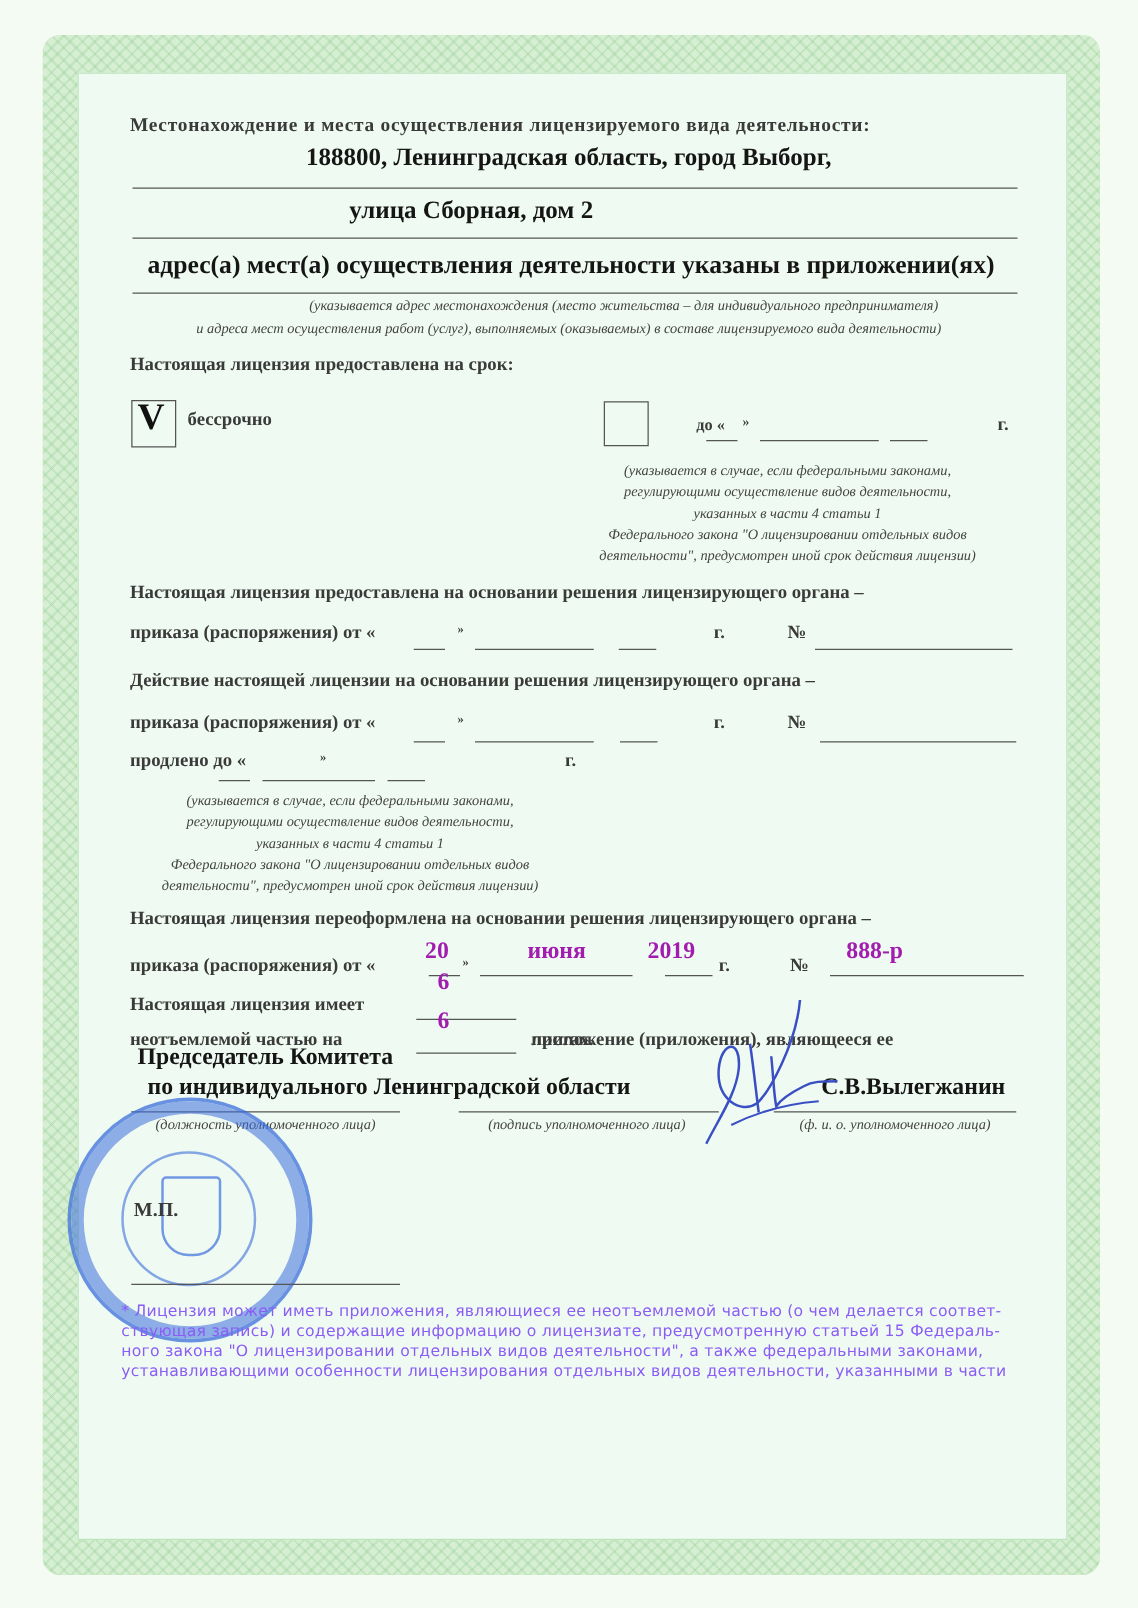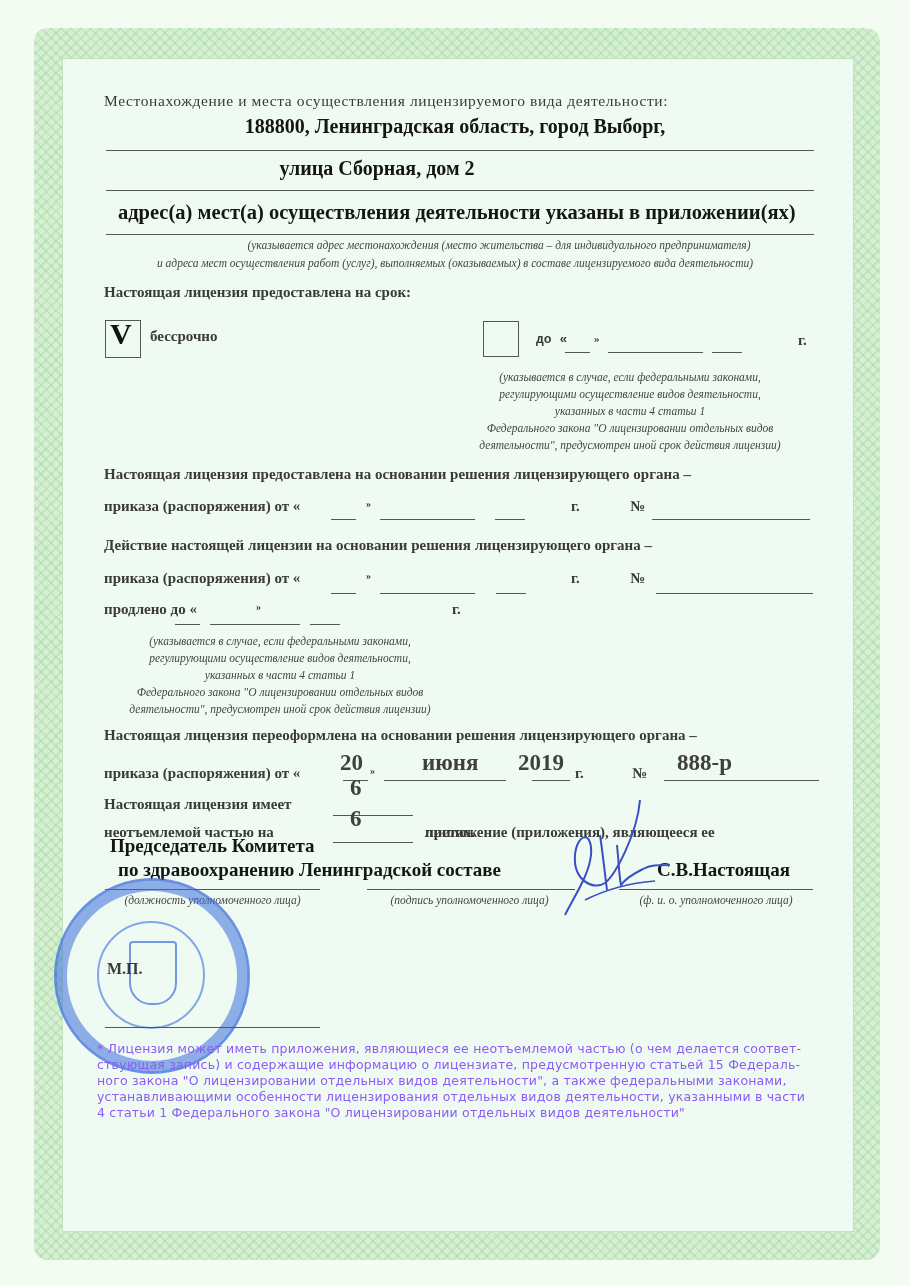--- a/index.html
+++ b/index.html
@@ -20,27 +20,27 @@
         repeating-linear-gradient(-45deg, rgba(140,200,140,0.25) 0 2px, transparent 2px 7px),
         #d6efd2;
       border-radius: 14px;
     }
     .border-inner {
       position: absolute; left: 62px; top: 58px; width: 790px; height: 1172px;
       background: #effbf2;
       border: 1px solid #bfe3bd;
     }
     .abs { position: absolute; white-space: nowrap; }
-    .hdr { font-size: 15.5px; font-weight: normal; letter-spacing: 0.6px; color: #3a3a3a; }
+    .hdr { font-size: 15.5px; font-weight: bold; letter-spacing: 0.6px; color: #3a3a3a; }
     .big { font-size: 20px; font-weight: bold; color: #151515; font-family: "Liberation Serif", serif; }
     .rule { position: absolute; height: 1px; background: #555; }
     .hint { font-size: 11.5px; font-style: italic; color: #444; text-align: center; line-height: 17px; }
     .lbl { font-size: 15px; font-weight: bold; color: #3a3a3a; }
     .box { position: absolute; border: 1.5px solid #555; background: transparent; }
-    .fill { font-size: 23px; font-weight: bold; color: #404040; }
+    .fill { font-size: 19px; font-weight: bold; color: #a21caf; }
     .sig-title { font-size: 19px; font-weight: bold; color: #151515; }
     .foot { font-size: 12.5px; color: #8b5cf6; line-height: 16px; font-family: "DejaVu Sans", sans-serif; letter-spacing: 0.2px; }
     .stamp {
       position: absolute; left: 54px; top: 878px; width: 190px; height: 190px;
       border-radius: 50%; border: 3px solid rgba(60,110,220,0.75);
       box-shadow: inset 0 0 0 8px rgba(0,0,0,0), inset 0 0 0 10px rgba(60,110,220,0.55);
     }
     .stamp-inner {
       position: absolute; left: 40px; top: 40px; width: 104px; height: 104px;
       border-radius: 50%; border: 2px solid rgba(60,110,220,0.6);
@@ -66,21 +66,21 @@
   <div class="rule" style="left:106px; width:708px; top:234px;"></div>
   <div class="abs hint" style="left:0; width:910px; top:237px;margin-left:44px;">(указывается адрес местонахождения (место жительства – для индивидуального предпринимателя)</div>
   <div class="abs lbl" style="left:104px; top:284px;">Настоящая лицензия предоставлена на срок:</div>
 
   <div class="abs hint" style="left:0; width:910px; top:255px;">и адреса мест осуществления работ (услуг), выполняемых (оказываемых) в составе лицензируемого вида деятельности)</div>
   <div class="box" style="left:105px; top:320px; width:34px; height:36px;">
     <span class="abs" style="left:4px; top:-4px; font-size:30px; font-weight:bold; color:#111;">V</span>
   </div>
   <div class="abs lbl" style="left:150px; top:328px;">бессрочно</div>
   <div class="box" style="left:483px; top:321px; width:34px; height:34px;"></div>
-  <div class="abs lbl" style="left:536px; top:332px; font-size:13px;font-family:Liberation Mono, monospace;">до «</div>
+  <div class="abs lbl" style="left:557px; top:332px; font-size:13px;">до «</div>
   <div class="abs lbl" style="left:594px; top:332px; font-size:11px;">»</div>
   <div class="rule" style="left:565px; width:25px; top:352px;"></div>
   <div class="rule" style="left:608px; width:95px; top:352px;"></div>
   <div class="rule" style="left:712px; width:30px; top:352px;"></div>
   <div class="abs lbl" style="left:798px; top:332px;">г.</div>
   <div class="abs hint" style="left:430px; width:400px; top:369px;">
     <div>(указывается в случае, если федеральными законами,</div>
     <div>регулирующими осуществление видов деятельности,</div>
     <div>указанных в части 4 статьи 1</div>
     <div>Федерального закона "О лицензировании отдельных видов</div>
@@ -137,22 +137,22 @@
   <div class="abs lbl" style="left:104px; top:796px;">Настоящая лицензия имеет</div>
   <div class="abs fill" style="left:350px; top:775px;">6</div>
   <div class="rule" style="left:333px; width:80px; top:815px;"></div>
   <div class="abs lbl" style="left:425px; top:796px;margin-top:28px;">приложение (приложения), являющееся ее</div>
   <div class="abs lbl" style="left:104px; top:824px;">неотъемлемой частью на</div>
   <div class="abs fill" style="left:350px; top:806px;">6</div>
   <div class="rule" style="left:333px; width:80px; top:842px;"></div>
   <div class="abs lbl" style="left:425px; top:824px;">листах.</div>
 
   <div class="abs sig-title" style="left:110px; top:835px;">Председатель  Комитета</div>
-  <div class="abs sig-title" style="left:118px; top:859px;">по здравоохранению  Ленинградской составе</div>
-  <div class="abs sig-title" style="left:657px; top:859px;">С.В.Настоящая</div>
+  <div class="abs sig-title" style="left:118px; top:859px;">по индивидуального  Ленинградской области</div>
+  <div class="abs sig-title" style="left:657px; top:859px;">С.В.Вылегжанин</div>
   <div class="rule" style="left:105px; width:215px; top:889px;"></div>
   <div class="rule" style="left:367px; width:208px; top:889px;"></div>
   <div class="rule" style="left:619px; width:194px; top:889px;"></div>
   <div class="abs hint" style="left:100px; width:225px; top:892px;">(должность уполномоченного лица)</div>
   <div class="abs hint" style="left:362px; width:215px; top:892px;">(подпись уполномоченного лица)</div>
   <div class="abs hint" style="left:618px; width:196px; top:892px;">(ф. и. о. уполномоченного лица)</div>
 
   <svg class="abs" style="left:545px; top:795px;" width="130" height="130" viewBox="0 0 130 130">
     <path d="M95 5 C 92 40, 70 80, 60 88 C 48 96, 28 85, 30 60 C 32 38, 48 35, 46 60 C 44 80, 30 100, 20 120" fill="none" stroke="#3a4fc4" stroke-width="2"></path>
     <path d="M55 40 C 58 60, 60 80, 62 95 M 72 50 C 74 70, 74 80, 76 90 C 80 84, 90 78, 98 74 C 105 70, 112 70, 125 70" fill="none" stroke="#3a4fc4" stroke-width="2"></path>
@@ -164,15 +164,14 @@
     <div class="stamp-shield"></div>
   </div>
   <div class="abs lbl" style="left:107px; top:960px; font-size:16px;">М.П.</div>
   <div class="rule" style="left:105px; width:215px; top:1027px;"></div>
 
   <div class="abs foot" style="left:97px; top:1041px;">
     <div>* Лицензия может иметь приложения, являющиеся ее неотъемлемой частью (о чем делается соответ-</div>
     <div>ствующая запись) и содержащие информацию о лицензиате, предусмотренную статьей 15 Федераль-</div>
     <div>ного закона "О лицензировании отдельных видов деятельности", а также федеральными законами,</div>
     <div>устанавливающими особенности лицензирования отдельных видов деятельности, указанными в части</div>
-    <div>4 статьи 1 Федерального закона "О лицензировании отдельных видов деятельности"</div>
   </div>
 </div>
 
 </body></html>

